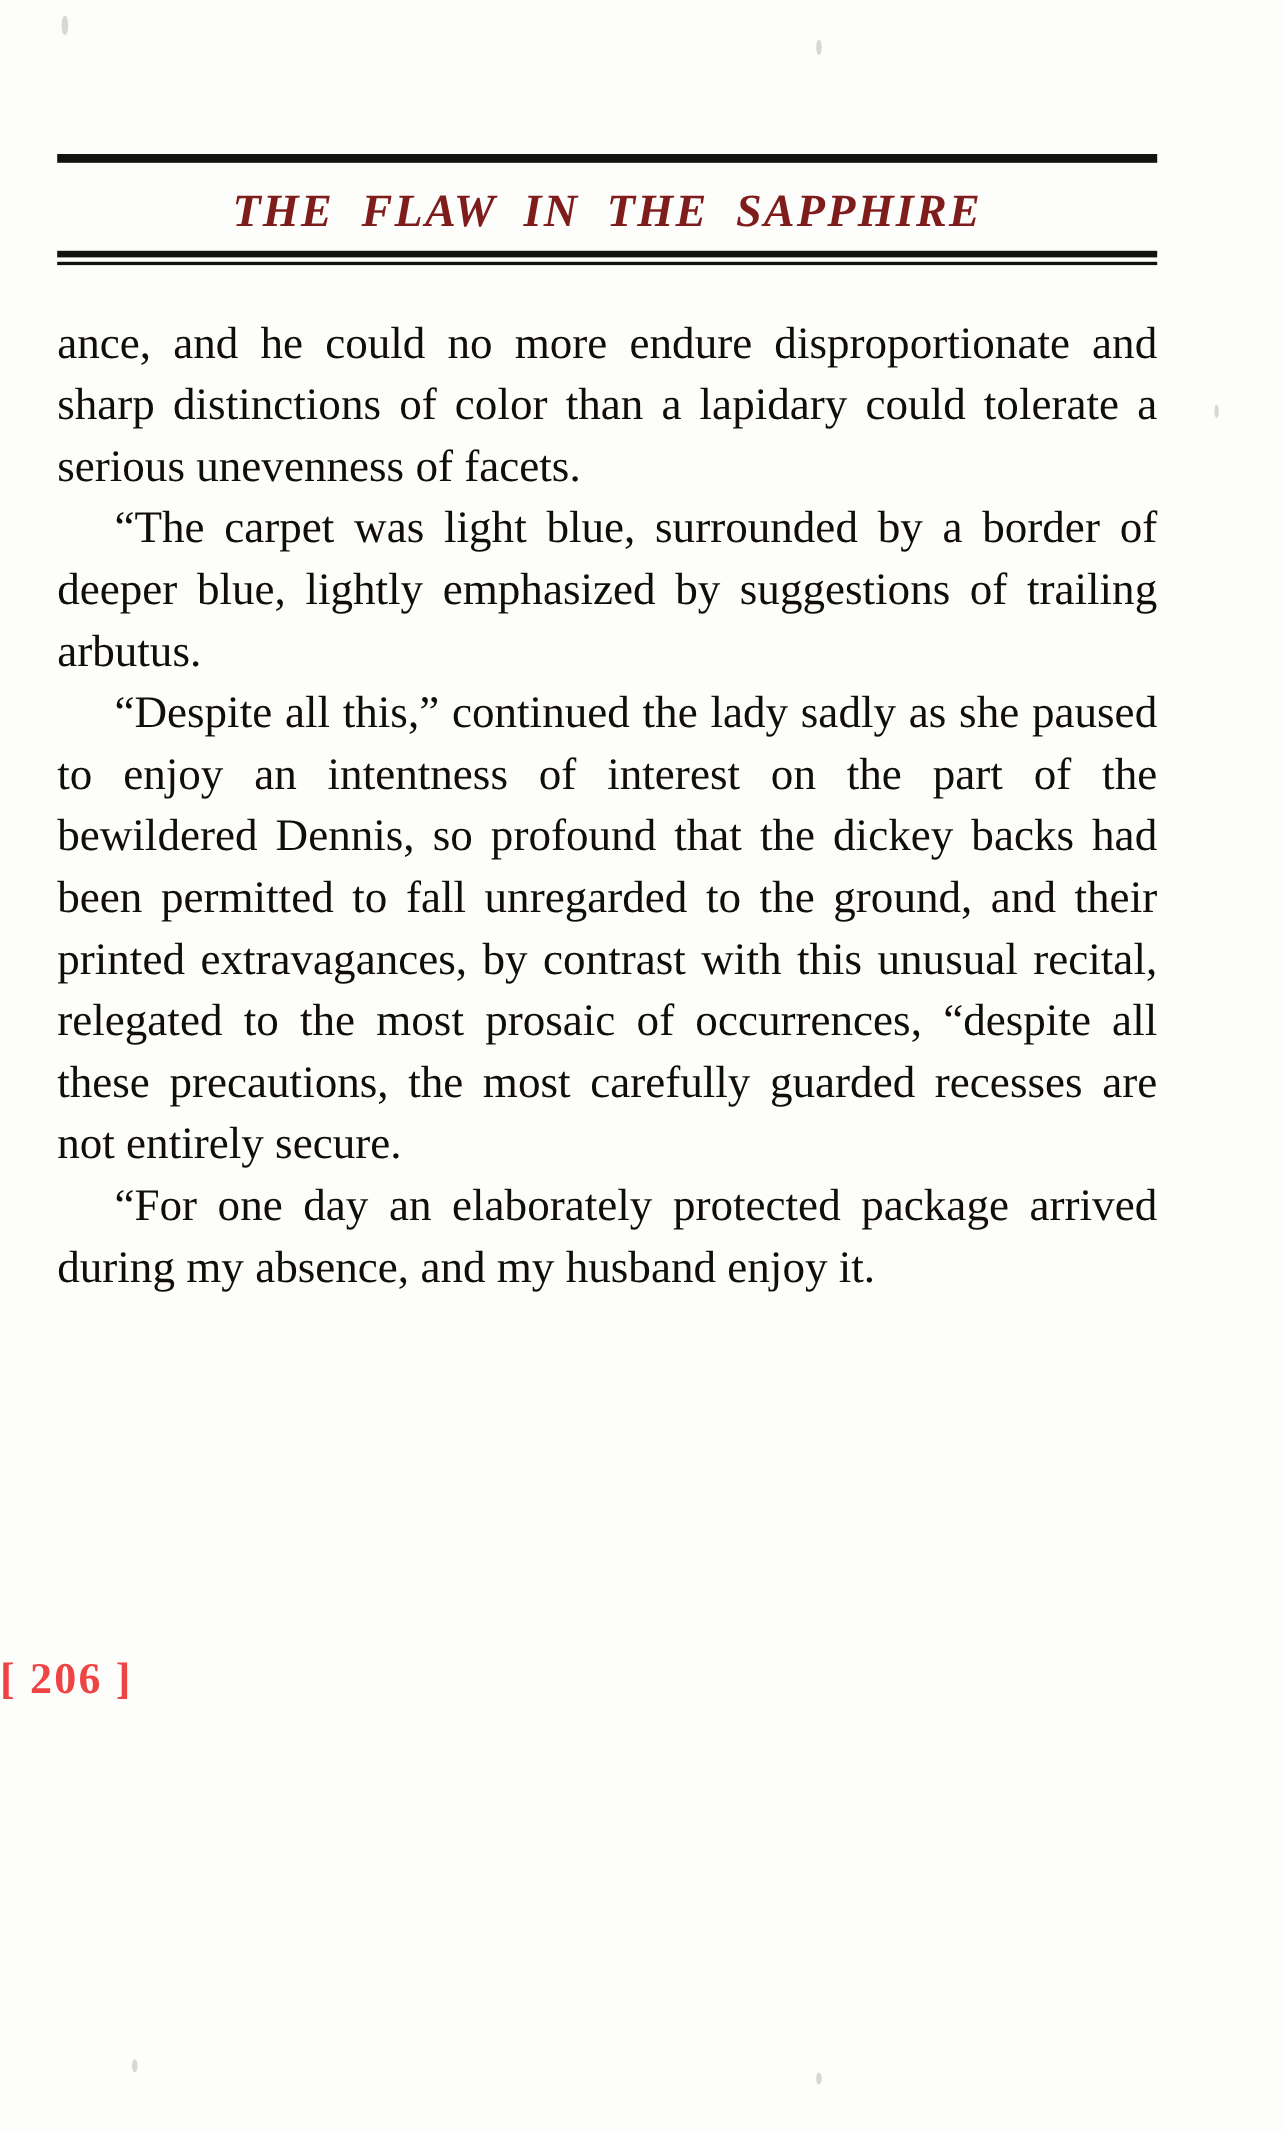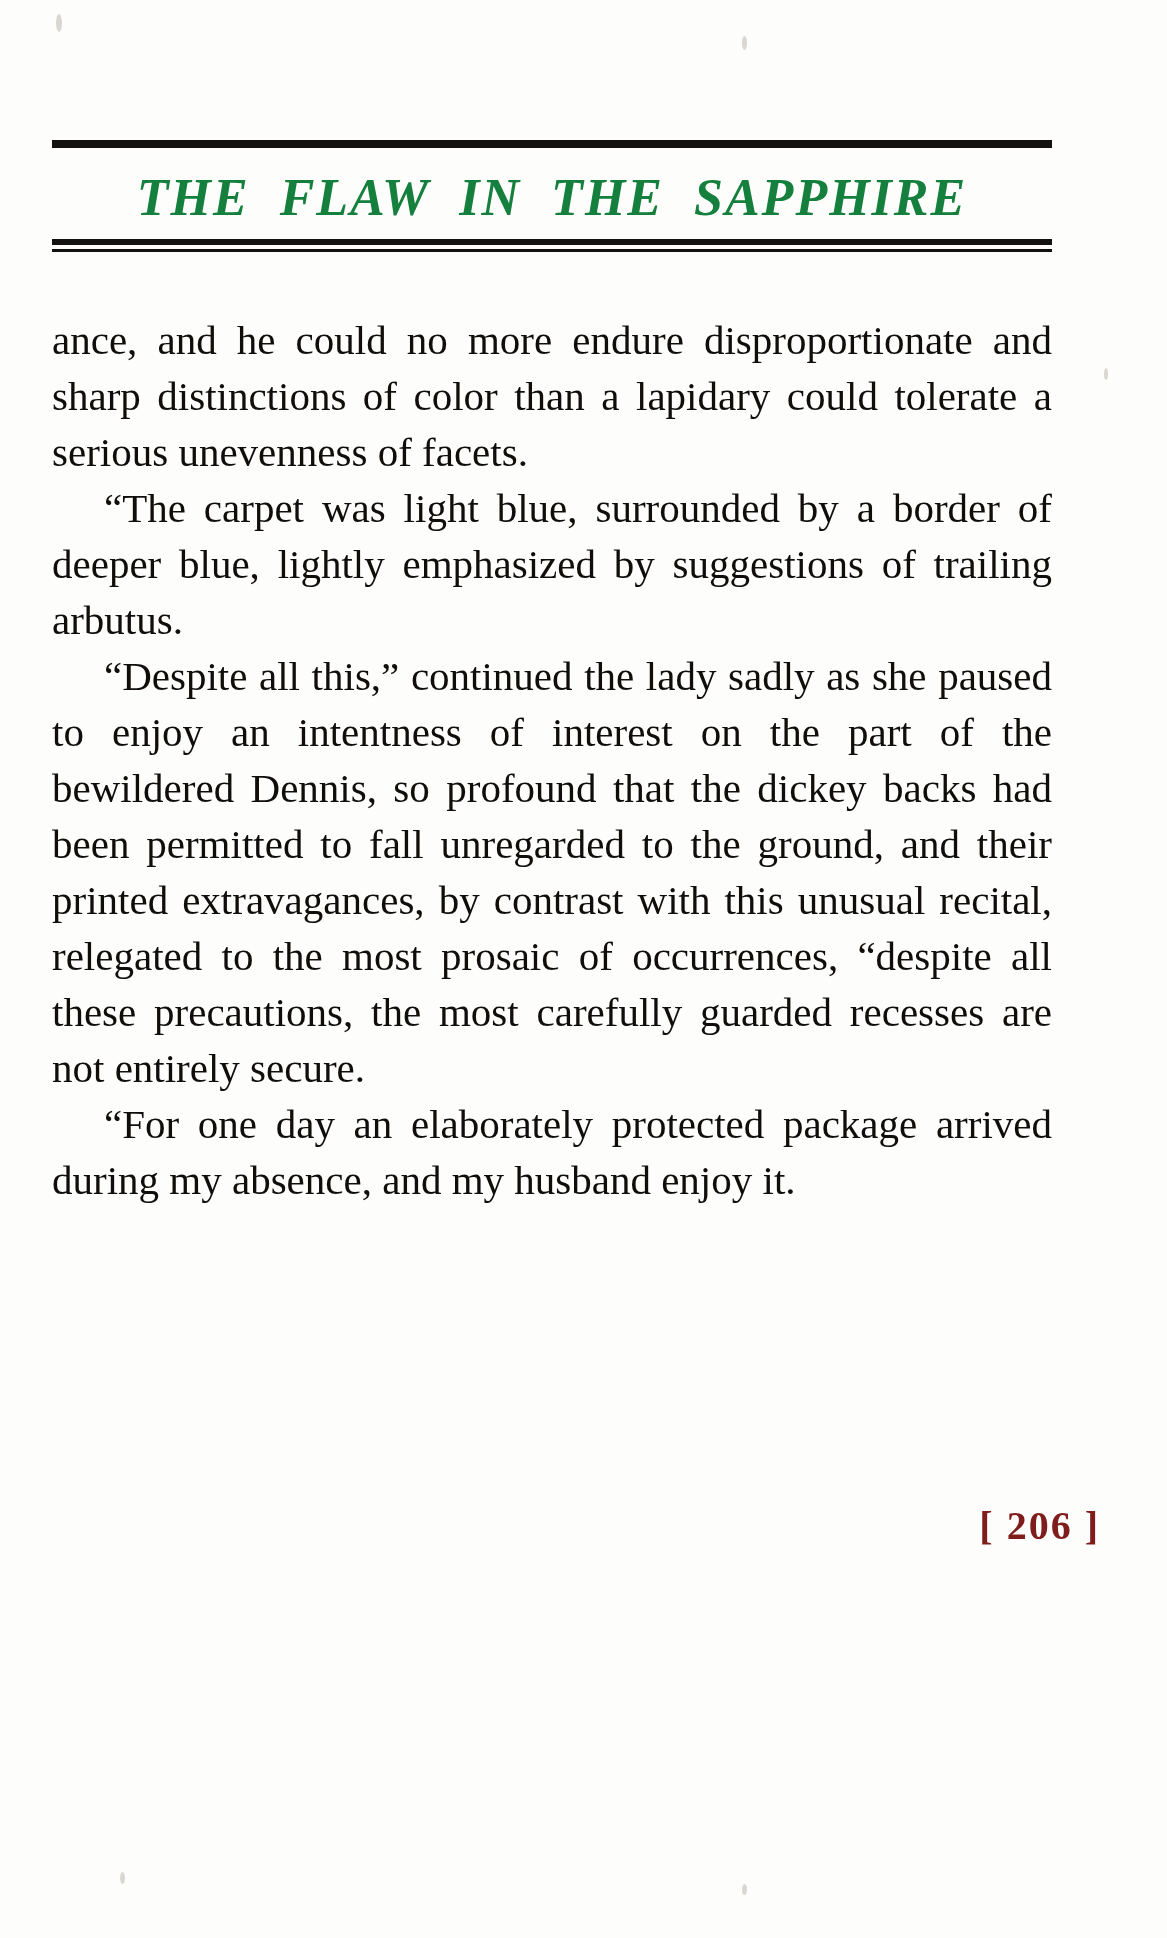--- a/index.html
+++ b/index.html
@@ -32,67 +32,67 @@
   .rule-top {
     height: 8px;
     background: #141210;
     width: 1000px;
     margin: 0;
   }
   .running-head {
     font-family: "Liberation Serif", "DejaVu Serif", serif;
     font-style: italic;
     font-weight: 700;
-    font-size: 52px;
+    font-size: 42px;
     letter-spacing: 2.0px;
     text-align: center;
     padding: 20px 0 12px 0;
     white-space: pre;
-    color: #15803d;
+    color: #7f1d1d;
   }
   .rule-double {
     width: 1000px;
   }
   .rule-double .thick {
     height: 6px;
     background: #141210;
   }
   .rule-double .gap {
     height: 4px;
     background: transparent;
   }
   .rule-double .thin {
     height: 3px;
     background: #141210;
   }
   .body-text {
-    margin-top: 60px;
+    margin-top: 42px;
     font-size: 41px;
     line-height: 56px;
     text-align: justify;
     text-justify: inter-word;
     color: #100d0b;
   }
   .para {
     margin: 0;
     text-indent: 0;
   }
   .para.indent {
     text-indent: 52px;
   }
   .folio {
     position: absolute;
     left: 0;
     top: 1502px;
     width: 1100px;
-    text-align: right;
+    text-align: left;
     font-size: 40px;
     font-weight: 700;
     letter-spacing: 2px;
-    color: #7f1d1d;
+    color: #ef4444;
   }
   
   .speck {
     position: absolute;
     background: #bdb8b0;
     border-radius: 50%;
     opacity: .55;
   }
 </style>
 </head>

